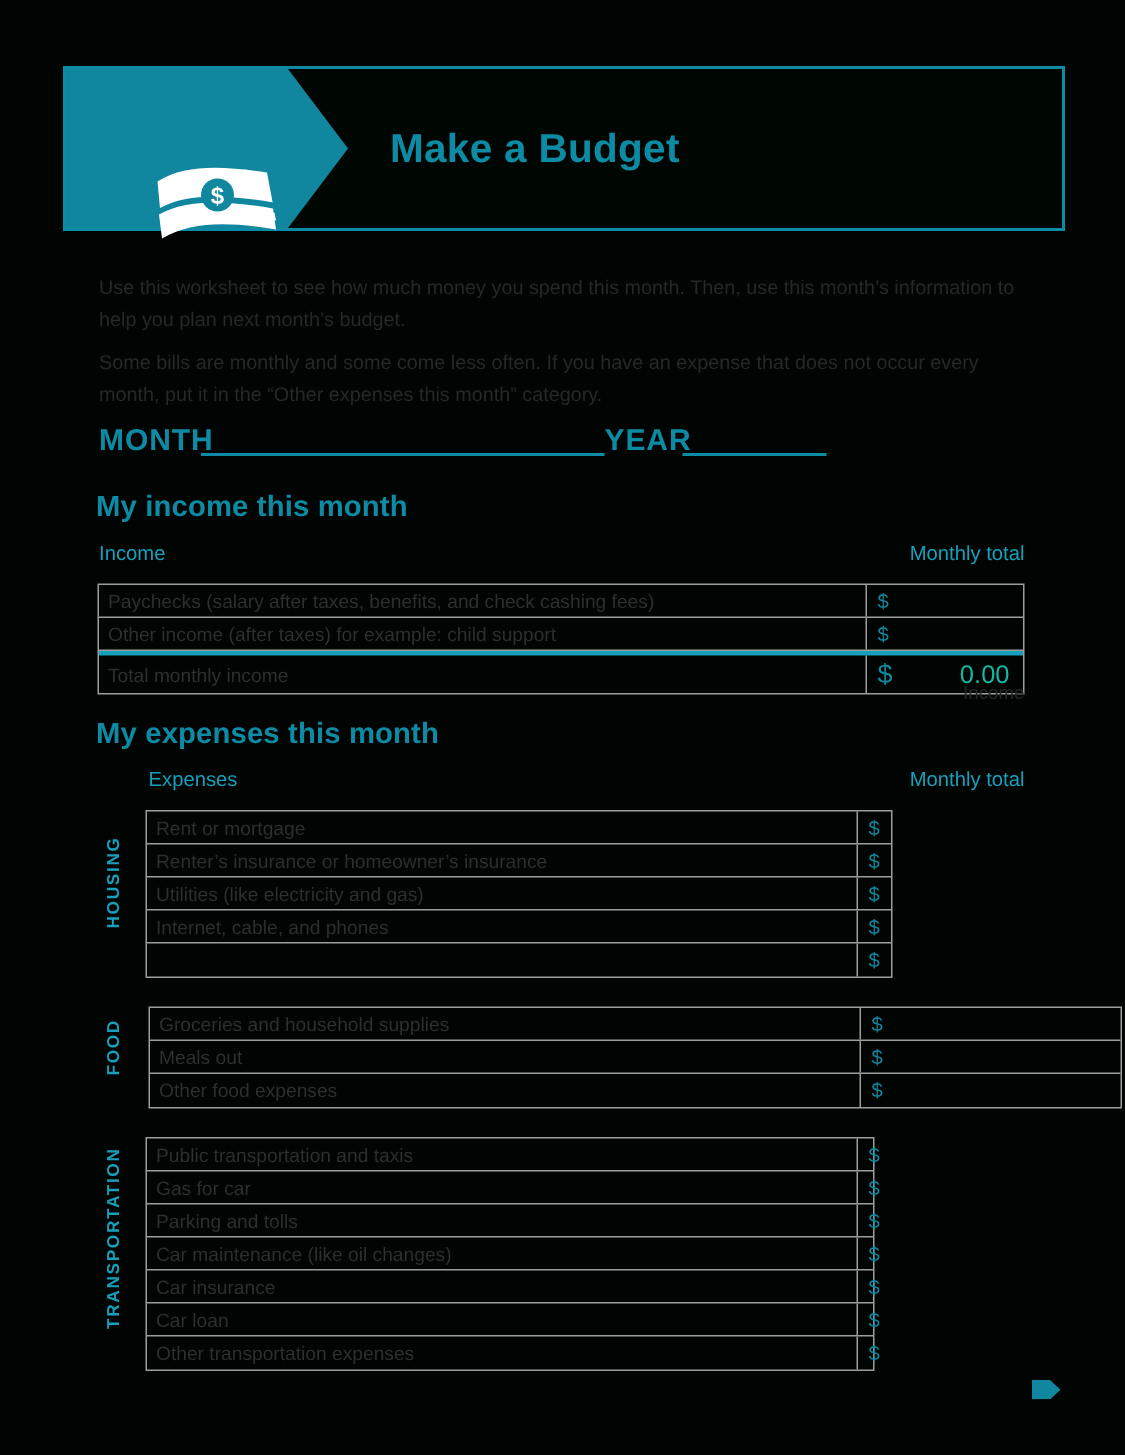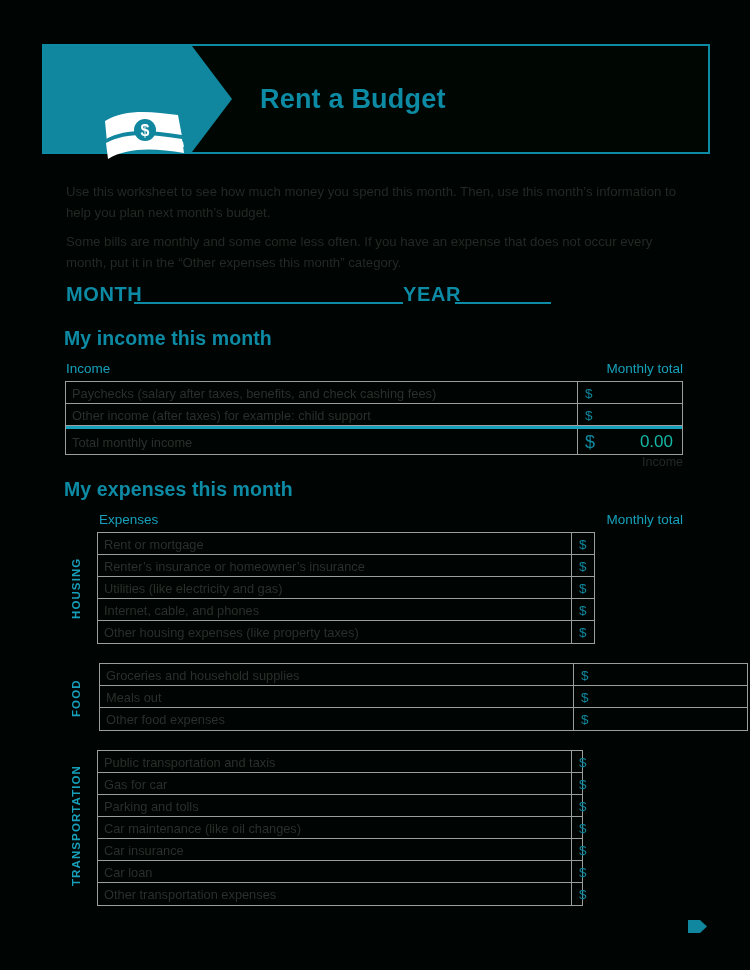--- a/index.html
+++ b/index.html
@@ -118,20 +118,21 @@
     font-size: 13.5px;
     color: #17a0bb;
   }
   .col-head.right { text-align: right; }
 
   .tbl {
     position: absolute;
     box-sizing: border-box;
     border: 1px solid #9a9f9c;
     border-collapse: separate;
+    margin-top: 8px;
   }
   .row {
     position: relative;
     box-sizing: border-box;
     height: 22px;
     border-bottom: 1px solid #9a9f9c;
   }
   .row:last-child { border-bottom: none; }
   .row.total { border-top: 3px solid #17a0bb; height: 28px; }
   .row-label {
@@ -206,21 +207,21 @@
     <div class="banner-chevron"></div>
     <div class="banner-icon">
       <svg viewBox="0 0 86 62" width="86" height="62" aria-hidden="true">
         <path d="M3 12 C22 0, 48 2, 76 6 L82 38 C55 33, 26 32, 6 44 Z" fill="#ffffff"></path>
         <path d="M4 30 C24 19, 50 21, 80 26 L82 33 C52 28, 26 27, 6 39 Z" fill="#10879e"></path>
         <path d="M4 34 C24 23, 50 25, 80 30 L82 44 C52 39, 26 38, 6 50 Z" fill="#ffffff"></path>
         <circle cx="43" cy="21" r="11" fill="#10879e"></circle>
         <text x="43" y="27" font-family="'Liberation Sans', sans-serif" font-size="16" font-weight="bold" fill="#ffffff" text-anchor="middle">$</text>
       </svg>
     </div>
-    <div class="banner-title">Rent a Budget</div>
+    <div class="banner-title">Make a Budget</div>
   </div>
 
   <div class="intro p1">Use this worksheet to see how much money you spend this month. Then, use this month’s information to help you plan next month’s budget.</div>
   <div class="intro p2">Some bills are monthly and some come less often. If you have an expense that does not occur every month, put it in the “Other expenses this month” category.</div>
 
   <div class="monthyear">
     <span class="my-label my-month-label">MONTH</span>
     <span class="my-rule my-month-rule"></span>
     <span class="my-label my-year-label">YEAR</span>
     <span class="my-rule my-year-rule"></span>
@@ -286,21 +287,20 @@
       </span>
     </div>
     <div class="row">
       <span class="row-label">Internet, cable, and phones</span>
       <span class="money-cell" style="left:473px; right:0;">
         <span class="money-dollar">$</span>
         <span class="money-value"></span>
       </span>
     </div>
     <div class="row">
-      <span class="row-label">Other housing expenses (like property taxes)</span>
       <span class="money-cell" style="left:473px; right:0;">
         <span class="money-dollar">$</span>
         <span class="money-value"></span>
       </span>
     </div>
   </div>
 
   <div class="cat-tag" style="left:70px; top:676px; width:16px; height:44px;">FOOD</div>
   <div class="tbl" style="left:99px; top:663px; width:649px;">
     <div class="row">

